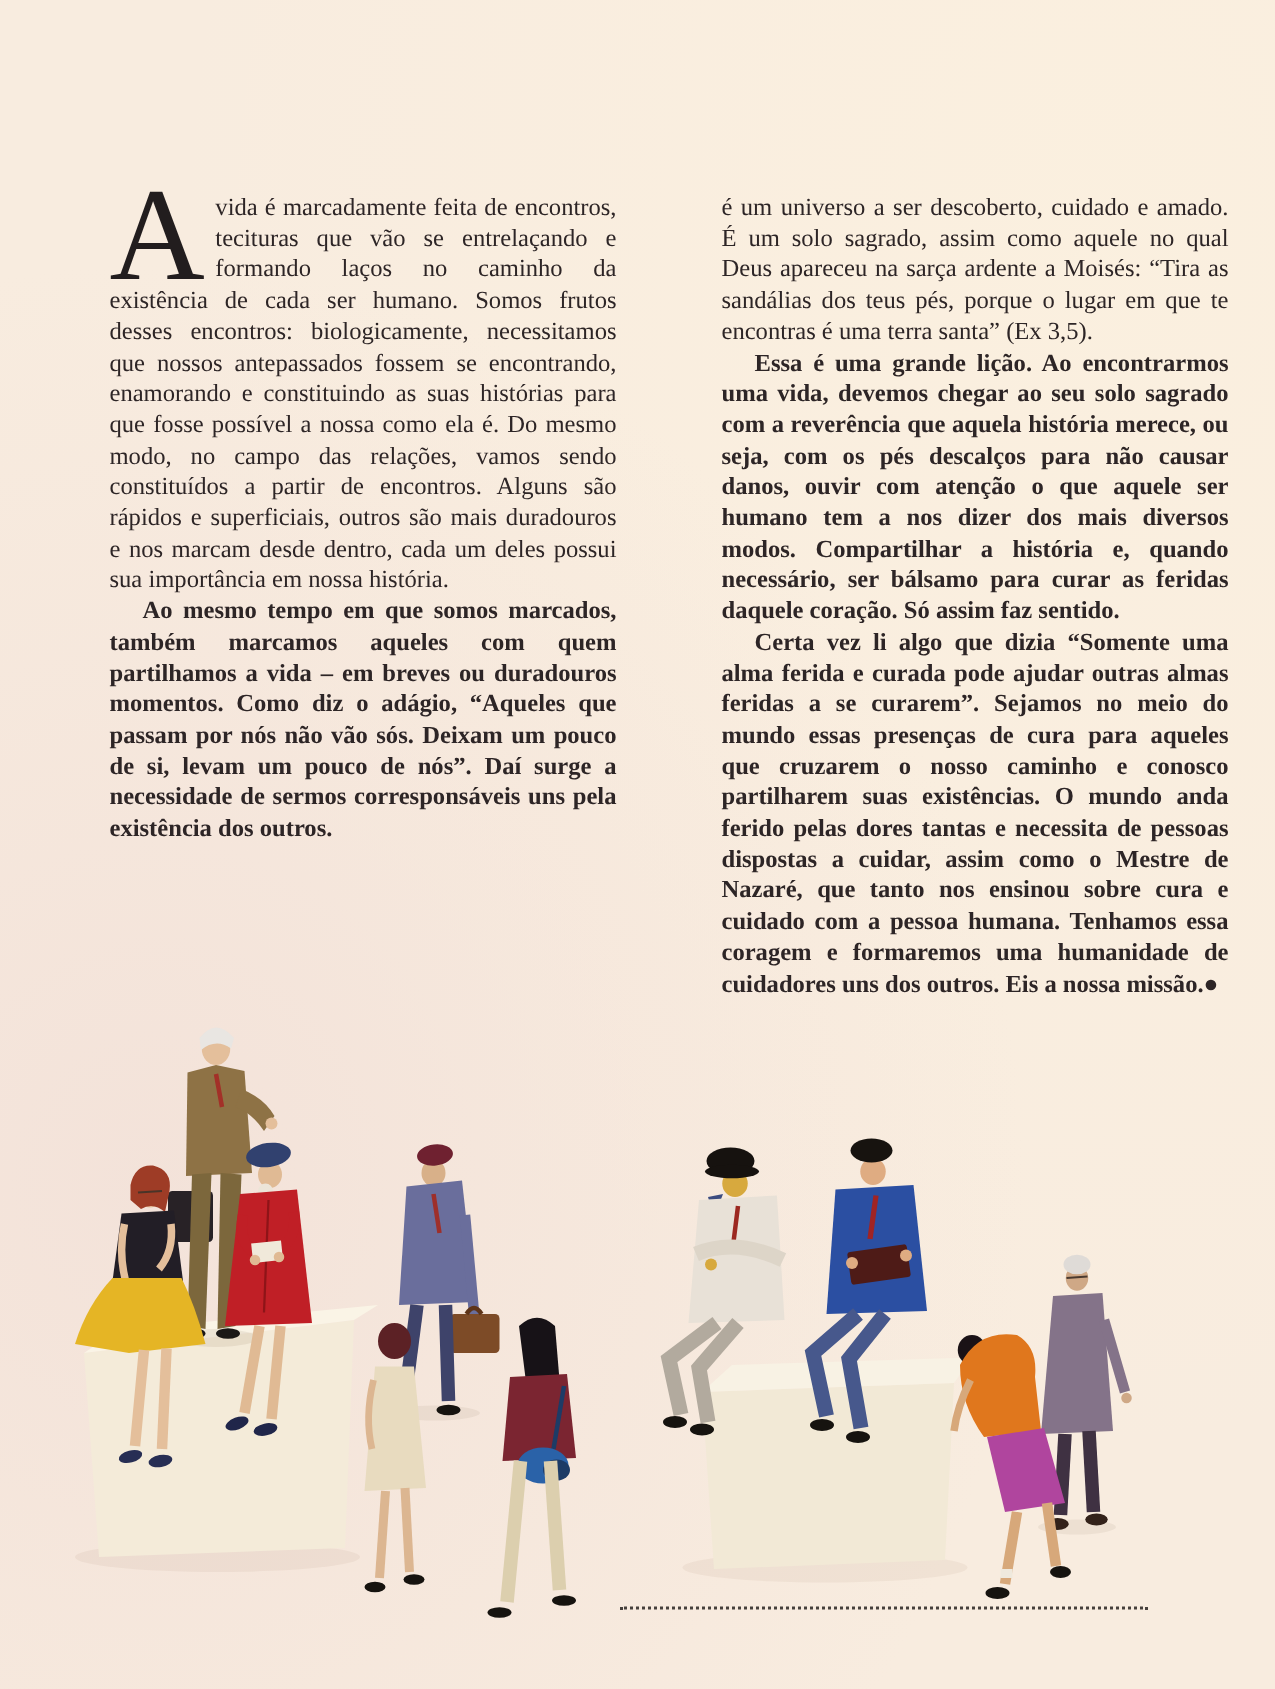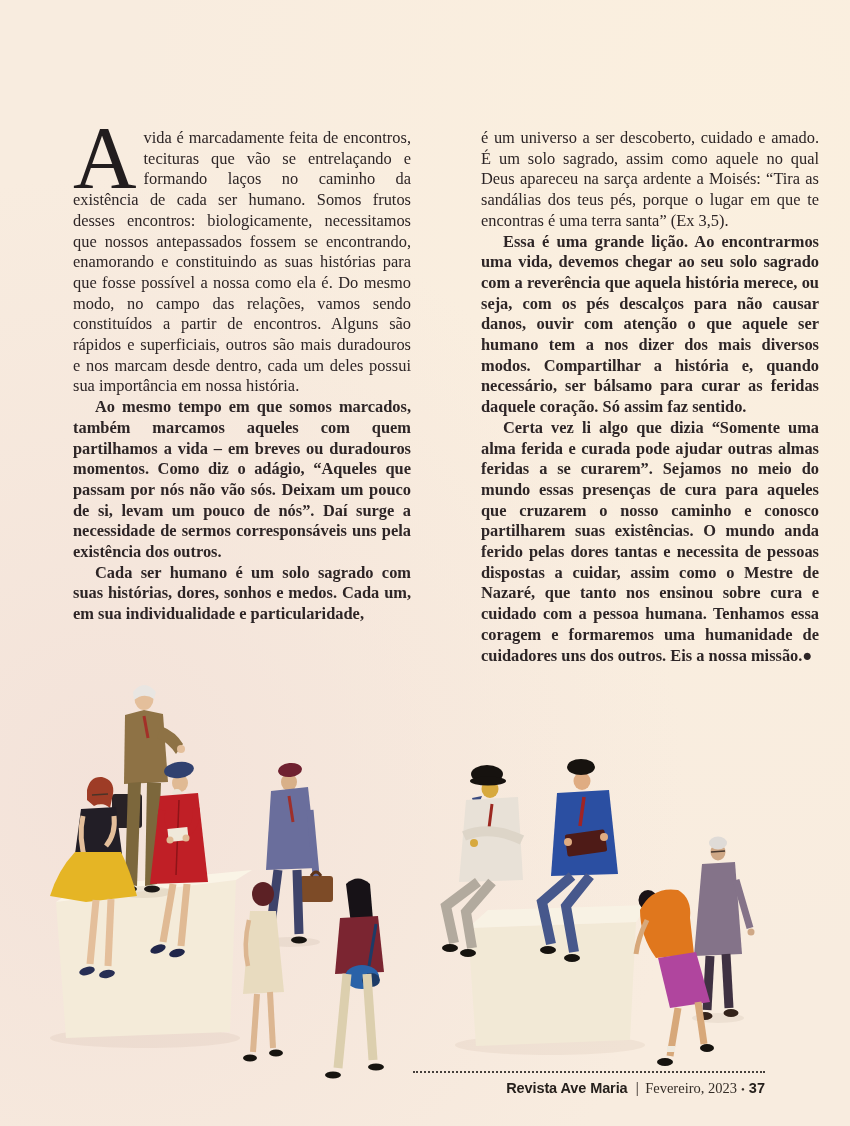--- a/index.html
+++ b/index.html
@@ -38,21 +38,20 @@
   .footer .num{font-family:"Liberation Sans","DejaVu Sans",sans-serif;font-weight:700;font-size:14.5px;}
 </style>
 </head>
 <body>
 
 <div class="page">
 
   <div class="col col-left">
     <p><span class="dropcap">A</span><span>vida é marcadamente feita de encontros, tecituras que vão se entrelaçando e formando laços no caminho da existência de cada ser humano. Somos frutos desses encontros: biologicamente, necessitamos que nossos antepassados fossem se encontrando, enamorando e constituindo as suas histórias para que fosse possível a nossa como ela é. Do mesmo modo, no campo das relações, vamos sendo constituídos a partir de encontros. Alguns são rápidos e superficiais, outros são mais duradouros e nos marcam desde dentro, cada um deles possui sua importância em nossa história.</span></p>
     <p class="indent">Ao mesmo tempo em que somos marcados, também marcamos aqueles com quem partilhamos a vida – em breves ou duradouros momentos. Como diz o adágio, “Aqueles que passam por nós não vão sós. Deixam um pouco de si, levam um pouco de nós”. Daí surge a necessidade de sermos corresponsáveis uns pela existência dos outros.</p>
-    <p class="indent">Cada ser humano é um solo sagrado com suas histórias, dores, sonhos e medos. Cada um, em sua individualidade e particularidade,</p>
   </div>
 
   <div class="col col-right">
     <p>é um universo a ser descoberto, cuidado e amado. É um solo sagrado, assim como aquele no qual Deus apareceu na sarça ardente a Moisés: “Tira as sandálias dos teus pés, porque o lugar em que te encontras é uma terra santa” (Ex 3,5).</p>
     <p class="indent">Essa é uma grande lição. Ao encontrarmos uma vida, devemos chegar ao seu solo sagrado com a reverência que aquela história merece, ou seja, com os pés descalços para não causar danos, ouvir com atenção o que aquele ser humano tem a nos dizer dos mais diversos modos. Compartilhar a história e, quando necessário, ser bálsamo para curar as feridas daquele coração. Só assim faz sentido.</p>
     <p class="indent">Certa vez li algo que dizia “Somente uma alma ferida e curada pode ajudar outras almas feridas a se curarem”. Sejamos no meio do mundo essas presenças de cura para aqueles que cruzarem o nosso caminho e conosco partilharem suas existências. O mundo anda ferido pelas dores tantas e necessita de pessoas dispostas a cuidar, assim como o Mestre de Nazaré, que tanto nos ensinou sobre cura e cuidado com a pessoa humana. Tenhamos essa coragem e formaremos uma humanidade de cuidadores uns dos outros. Eis a nossa missão.●</p>
   </div>
 
   <svg class="photo photo-left" viewBox="0 0 380 430" aria-hidden="true">
     <g>
@@ -194,17 +193,14 @@
       <path d="M228,218 L266,212 L280,262 L240,268 Z" fill="#b0459e"></path>
       <path d="M248,268 L240,316" stroke="#d7a87a" stroke-width="7"></path>
       <path d="M268,262 L274,304" stroke="#d7a87a" stroke-width="7"></path>
       <rect x="237" y="306" width="8" height="6" fill="#efe9dd"></rect>
       <ellipse cx="235" cy="322" rx="8" ry="4" fill="#16130f"></ellipse>
       <ellipse cx="277" cy="308" rx="7" ry="4" fill="#16130f"></ellipse>
     </g>
   </svg>
 
   <div class="footer-rule"></div>
-  <div class="footer">
-    <span class="brand">Revista Ave Maria</span><span class="sep">|</span><span class="issue">Fevereiro, 2023</span><span class="dot">•</span><span class="num">37</span>
-  </div>
 
 </div>
 
 </body></html>

